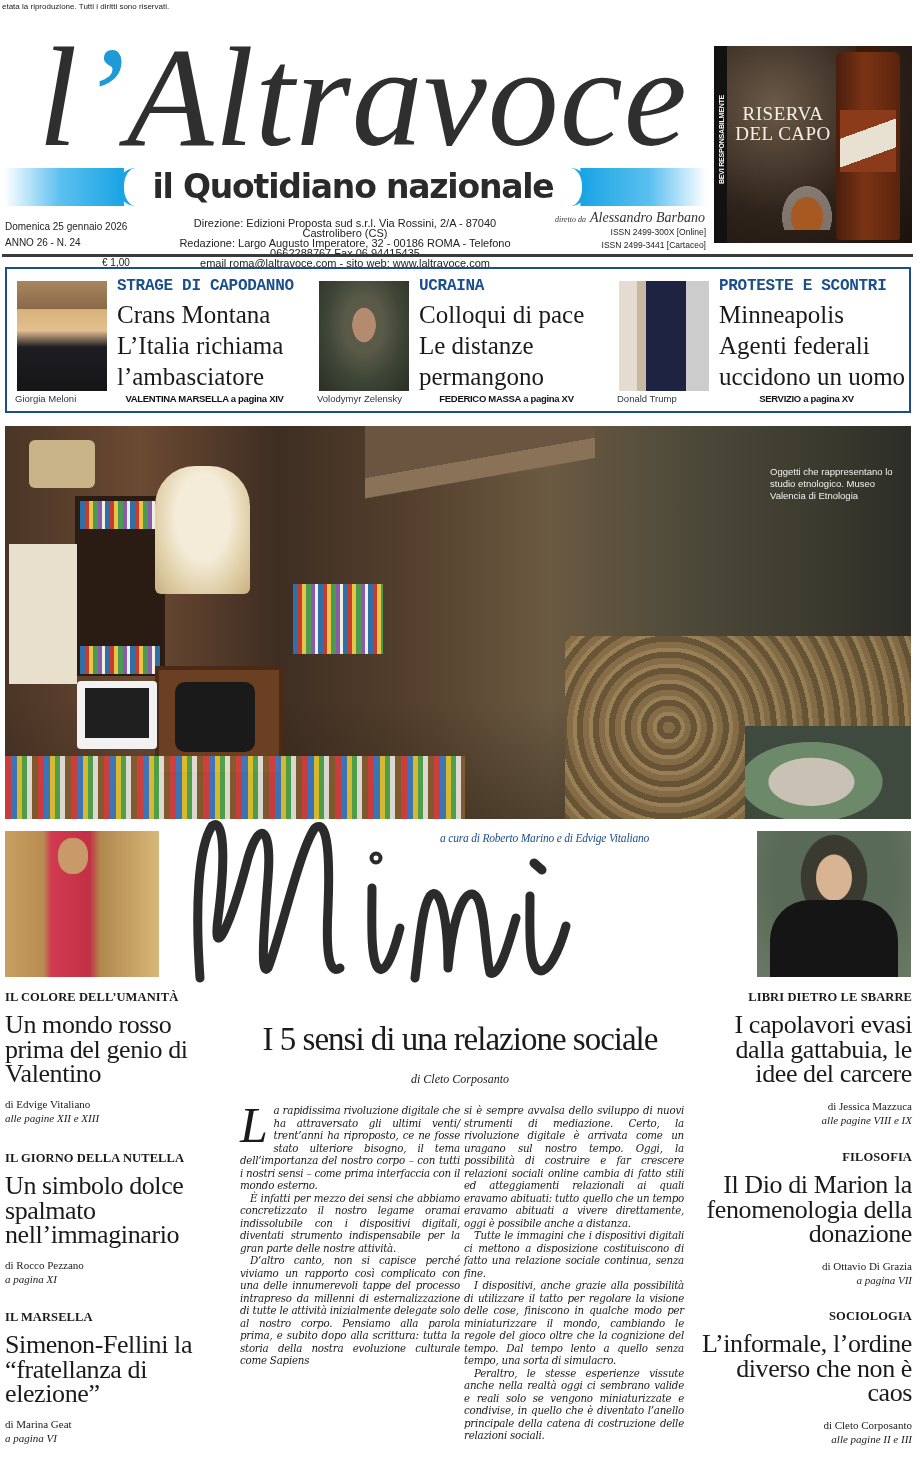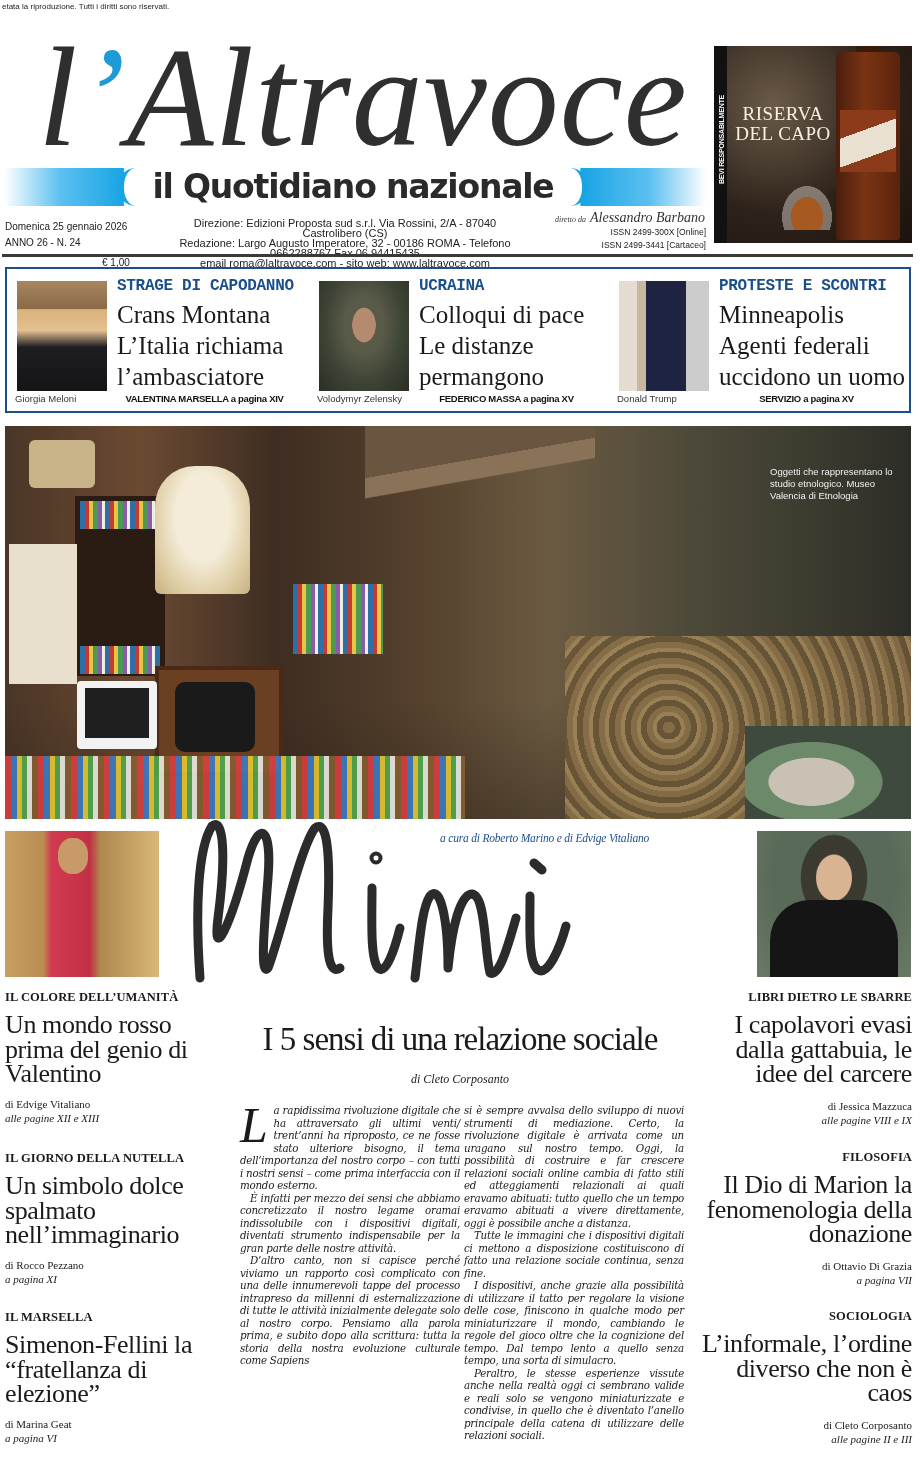--- a/index.html
+++ b/index.html
@@ -247,14 +247,14 @@
 
 <div class="abs col" style="left:240px;top:1104px;">
   <p class="first"><span class="dropcap">L</span><span>a rapidissima rivoluzione digitale che ha attraversato gli ultimi venti/ trent’anni ha riproposto, ce ne fosse stato ulteriore bisogno, il tema dell’importanza del nostro corpo – con tutti i nostri sensi – come prima interfaccia con il mondo esterno.</span></p>
   <p>È infatti per mezzo dei sensi che abbiamo concretizzato il nostro legame oramai indissolubile con i dispositivi digitali, diventati strumento indispensabile per la gran parte delle nostre attività.</p>
   <p>D’altro canto, non si capisce perché viviamo un rapporto così complicato con una delle innumerevoli tappe del processo intrapreso da millenni di esternalizzazione di tutte le attività inizialmente delegate solo al nostro corpo. Pensiamo alla parola prima, e subito dopo alla scrittura: tutta la storia della nostra evoluzione culturale come Sapiens</p>
 </div>
 <div class="abs col" style="left:464px;top:1104px;">
   <p class="first">si è sempre avvalsa dello sviluppo di nuovi strumenti di mediazione. Certo, la rivoluzione digitale è arrivata come un uragano sul nostro tempo. Oggi, la possibilità di costruire e far crescere relazioni sociali online cambia di fatto stili ed atteggiamenti relazionali ai quali eravamo abituati: tutto quello che un tempo eravamo abituati a vivere direttamente, oggi è possibile anche a distanza.</p>
   <p>Tutte le immagini che i dispositivi digitali ci mettono a disposizione costituiscono di fatto una relazione sociale continua, senza fine.</p>
   <p>I dispositivi, anche grazie alla possibilità di utilizzare il tatto per regolare la visione delle cose, finiscono in qualche modo per miniaturizzare il mondo, cambiando le regole del gioco oltre che la cognizione del tempo. Dal tempo lento a quello senza tempo, una sorta di simulacro.</p>
-  <p>Peraltro, le stesse esperienze vissute anche nella realtà oggi ci sembrano valide e reali solo se vengono miniaturizzate e condivise, in quello che è diventato l’anello principale della catena di utilizzare delle relazioni sociali.</p>
+  <p>Peraltro, le stesse esperienze vissute anche nella realtà oggi ci sembrano valide e reali solo se vengono miniaturizzate e condivise, in quello che è diventato l’anello principale della catena di costruzione delle relazioni sociali.</p>
 </div>
 
 </body></html>

